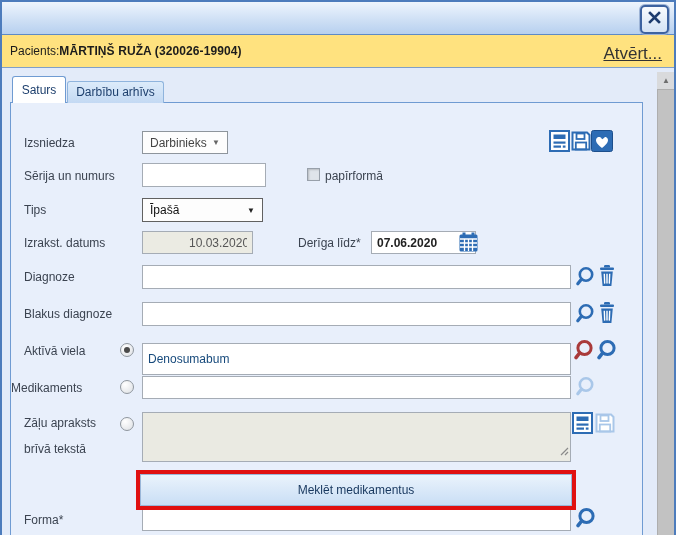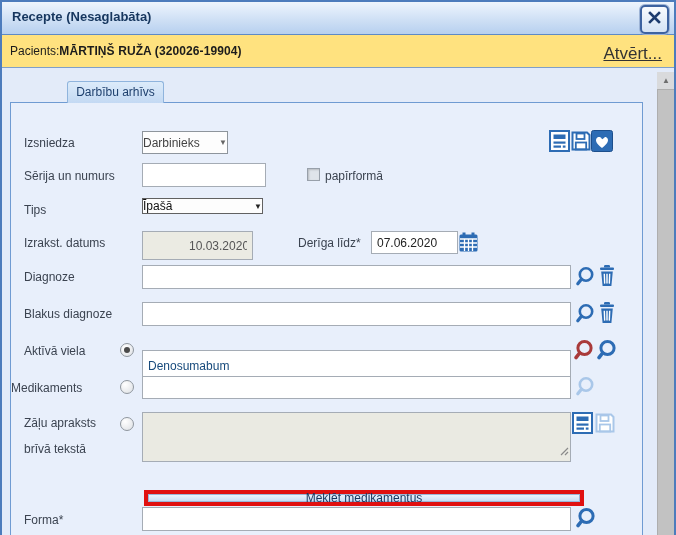--- a/index.html
+++ b/index.html
@@ -43,62 +43,62 @@
   .scroll-thumb{position:absolute;left:0;top:17px;width:18px;height:448px;background:#c2c2c2;
                 border:1px solid #aeaeae;box-sizing:border-box;cursor:pointer;}
 
   
   .lbl{position:absolute;font-size:12px;color:#3b4350;z-index:5;}
   .txt{position:absolute;height:24px;border:1px solid #a5acb5;background:#fff;font-family:"Liberation Sans",sans-serif;
        font-size:12px;color:#222;padding:0 5px;box-sizing:border-box;z-index:5;}
   .txt.disabled{background:#ebebe3;color:#555;}
   .txt.navy{color:#174a7c;}
   .sel{position:absolute;border:1px solid #8e959c;background:#fdfdfd;font-size:12px;color:#444;
-       display:flex;align-items:center;box-sizing:border-box;padding:0 0;cursor:pointer;z-index:5;}
+       display:flex;align-items:center;box-sizing:border-box;padding:0 7px;cursor:pointer;z-index:5;}
   .sel .arrow{margin-left:auto;font-size:8px;color:#666;}
   .sel.dark{border-color:#616161;color:#111;}
   .sel.dark .arrow{color:#222;}
   .icon{position:absolute;z-index:5;cursor:pointer;line-height:0;}
   .radio{position:absolute;width:14px;height:14px;border-radius:50%;border:1px solid #8f969e;
          background:radial-gradient(circle at 35% 30%,#ffffff,#dcdfe3);box-sizing:border-box;z-index:5;cursor:pointer;}
   .radio.selected::after{content:"";position:absolute;left:3px;top:3px;width:6px;height:6px;border-radius:50%;background:#4a4a4a;}
   .checkbox{position:absolute;width:13px;height:13px;border:1px solid #98a0aa;background:#dfe4ea;
             box-shadow:inset 1px 1px 2px rgba(0,0,0,.18);box-sizing:border-box;z-index:5;cursor:pointer;}
   .tarea{position:absolute;left:140px;top:410px;width:429px;height:50px;background:#eaeae2;border:1px solid #a5acb5;
          box-sizing:border-box;z-index:5;}
   .grip{position:absolute;right:1px;bottom:1px;z-index:6;}
 
-  .hl-box{position:absolute;left:142px;top:468px;width:440px;height:16px;border:4px solid #e01010;
-          box-sizing:border-box;z-index:6;margin-top:20px;}
+  .hl-box{position:absolute;left:134px;top:468px;width:440px;height:40px;border:4px solid #e01010;
+          box-sizing:border-box;z-index:6;}
   .meklet-btn{position:absolute;left:0;top:0;right:0;bottom:0;background:linear-gradient(#eaf3fc,#c9def5);
               border:1px solid #9ab6d8;color:#17375e;font-size:12px;display:flex;align-items:center;
               justify-content:center;cursor:pointer;font-family:"Liberation Sans",sans-serif;}
 </style>
 </head>
 <body>
 
 <div id="screen">
 
   <div class="titlebar">
-    <span class="title">Recepte (Nesaglabāta)</span>
     <div class="close-btn">
       <span>
         <svg width="15" height="15" viewBox="0 0 15 15">
             <path d="M3 3 L12 12 M12 3 L3 12" stroke="#1d3c6e" stroke-width="2.6" stroke-linecap="square"></path>
           </svg>
       </span>
     </div>
   </div>
 
   <div class="patientbar">
     <span class="ptxt"><span>Pacients:</span><span class="pname">MĀRTIŅŠ RUŽA (320026-19904)</span></span>
     <span class="open-link">Atvērt...</span>
   </div>
 
   <div class="tab inactive">Darbību arhīvs</div>
+  <div class="tab active">Saturs</div>
 
   <div class="panel"></div>
 
   <span class="lbl" style="left:22px;top:134px">Izsniedza</span>
   <div class="sel" style="left:140px;top:129px;width:86px;height:23px">
     <span>Darbinieks</span>
     <span class="arrow">▼</span>
   </div>
 
   <span class="icon" style="left:547px;top:128px">
@@ -124,29 +124,29 @@
       <path d="M11 8.8 L13.5 6.5" stroke="#2d6cb4" stroke-width="1.4"></path>
     </svg>
   </span>
 
   <span class="lbl" style="left:22px;top:167px">Sērija un numurs</span>
   <input class="txt" style="left: 140px; top: 161px; width: 124px;" value="">
   <div class="checkbox" style="left:305px;top:166px"></div>
   <span class="lbl" style="left:323px;top:167px">papīrformā</span>
 
   <span class="lbl" style="left:22px;top:201px">Tips</span>
-  <div class="sel dark" style="left:140px;top:196px;width:121px;height:16px">
+  <div class="sel dark" style="left:140px;top:196px;width:121px;height:24px">
     <span>Īpašā</span>
     <span class="arrow">▼</span>
   </div>
 
   <span class="lbl" style="left:22px;top:234px">Izrakst. datums</span>
-  <input class="txt disabled" style="left: 140px; top: 229px; width: 111px; height: 29px; padding-left: 46px;" value="10.03.2020">
+  <input class="txt disabled" style="left: 140px; top: 229px; width: 111px; height: 23px; padding-left: 46px;" value="10.03.2020">
   <span class="lbl" style="left:296px;top:234px">Derīga līdz*</span>
-  <input class="txt" style="left: 369px; top: 229px; width: 87px; height: 23px;" value="07.06.2020">
+  <input class="txt" style="left: 369px; top: 229px; width: 105px; height: 23px; font-weight: bold;" value="07.06.2020">
   <span class="icon" style="left:457px;top:230px">
     <svg width="19" height="20" viewBox="0 0 19 20">
       <rect x="3.5" y="0.5" width="3" height="4" fill="#2d6cb4"></rect>
       <rect x="12.5" y="0.5" width="3" height="4" fill="#2d6cb4"></rect>
       <rect x="0.5" y="2.5" width="18" height="17" rx="1.5" fill="#2d6cb4"></rect>
       <g stroke="#fff" stroke-width="1.3">
         <path d="M1 7 H18 M1 11 H18 M1 15 H18"></path>
         <path d="M5.5 7 V19 M9.5 7 V19 M13.5 7 V19"></path>
       </g>
     </svg>
@@ -181,21 +181,21 @@
     <svg width="20" height="23" viewBox="0 0 20 23">
       <rect x="7" y="1" width="6" height="2.6" rx="1.2" fill="#2d6cb4"></rect>
       <rect x="3" y="3.4" width="14" height="2.6" rx="1" fill="#2d6cb4"></rect>
       <path d="M4.2 7.4 H15.8 L14.4 22 H5.6 Z" fill="#2d6cb4"></path>
       <path d="M7.3 9.8 L7.7 19.6 M10 9.8 L10 19.6 M12.7 9.8 L12.3 19.6" stroke="#fff" stroke-width="1.4"></path>
     </svg>
   </span>
 
   <span class="lbl" style="left:22px;top:342px">Aktīvā viela</span>
   <div class="radio selected" style="left:118px;top:341px"></div>
-  <input class="txt navy" style="left: 140px; top: 348px; width: 429px; height: 32px;" value="Denosumabum">
+  <input class="txt navy" style="left: 140px; top: 341px; width: 429px; height: 32px;" value="Denosumabum">
   <span class="icon" style="left:569px;top:336px">
     <svg width="24" height="24" viewBox="0 0 24 24">
         <circle cx="13.5" cy="10" r="6.6" fill="none" stroke="#a93a3a" stroke-width="3"></circle>
         <path d="M8.6 15 L5 19.6" stroke="#a93a3a" stroke-width="3.6" stroke-linecap="round"></path>
       </svg>
   </span>
   <span class="icon" style="left:592px;top:336px">
     <svg width="24" height="24" viewBox="0 0 24 24">
         <circle cx="13.5" cy="10" r="6.6" fill="none" stroke="#2d6cb4" stroke-width="3"></circle>
         <path d="M8.6 15 L5 19.6" stroke="#2d6cb4" stroke-width="3.6" stroke-linecap="round"></path>

